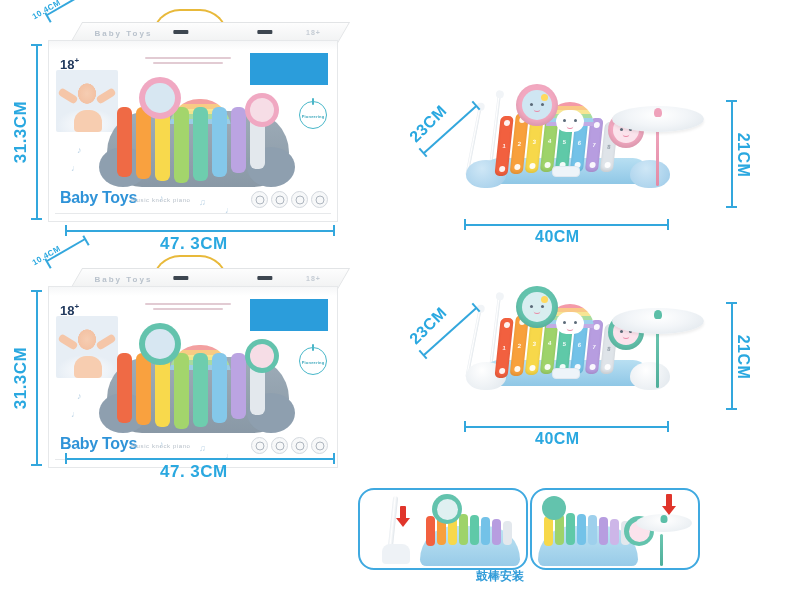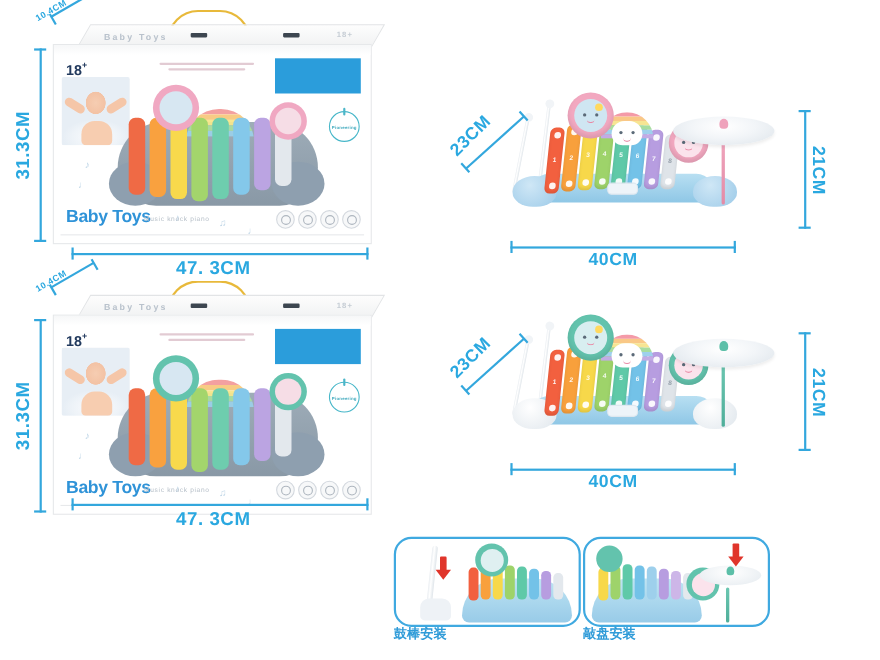--- a/index.html
+++ b/index.html
@@ -189,21 +189,21 @@
     position:absolute;width:26px;height:9px;border-radius:4px;background:#eef4f9;
     border:1px solid #dfe8f0;
   }
 
   
   .ins-panel{
     position:absolute;border:2px solid #3fa9e0;border-radius:16px;background:#ffffff;
     overflow:hidden;
   }
   .ins-cap{
-    position:absolute;text-align:left;color:#2f9bd8;font-weight:bold;font-size:12px;
+    position:absolute;text-align:right;color:#2f9bd8;font-weight:bold;font-size:12px;
     font-family:"DejaVu Sans","Liberation Sans",sans-serif;
   }
   .arrow-stem{position:absolute;background:#e0352b;border-radius:1px;}
   .arrow-head{
     position:absolute;width:0;height:0;border-left:7px solid transparent;
     border-right:7px solid transparent;border-top:9px solid #e0352b;
   }
 </style>
 </head>
 <body>
@@ -688,15 +688,14 @@
       <div style="width:70%;height:70%;border-radius:50%;background:#fbe3ec;"></div>
     </div>
     <div style="position:absolute;left:128px;top:44px;width:3px;height:32px;background:linear-gradient(#6cc7b1,#4fae9a);border-radius:2px;"></div>
     <div style="position:absolute;left:104px;top:24px;width:56px;height:18px;border-radius:50%;
                 background:radial-gradient(ellipse at 50% 35%,#ffffff,#e4eaef);">
       <div style="position:absolute;left:50%;top:1px;transform:translateX(-50%);width:7px;height:8px;border-radius:50% 50% 40% 40%;background:#5cbfa8;"></div>
     </div>
     <div class="arrow-stem" style="left:134px;top:4px;width:6px;height:13px;"></div>
     <div class="arrow-head" style="left:130px;top:16px;"></div>
   </div>
-  <div class="ins-cap" style="left:530px;top:568px;width:166px;">敲盘安装</div>
 
 </div>
 
 </body></html>

